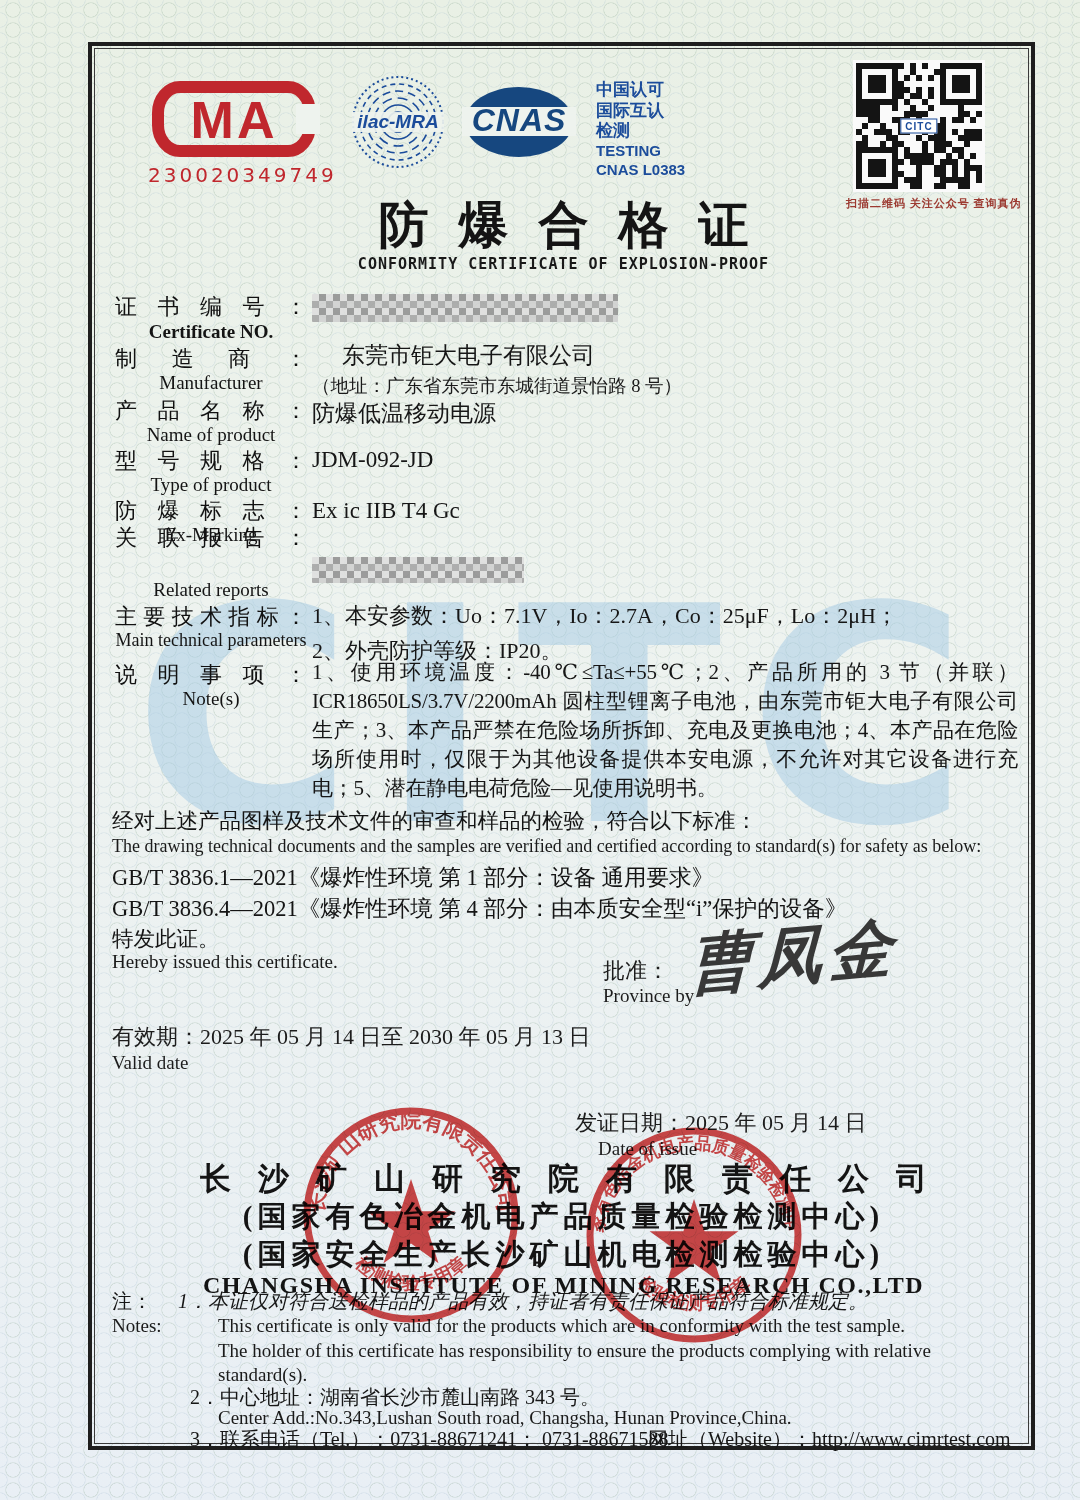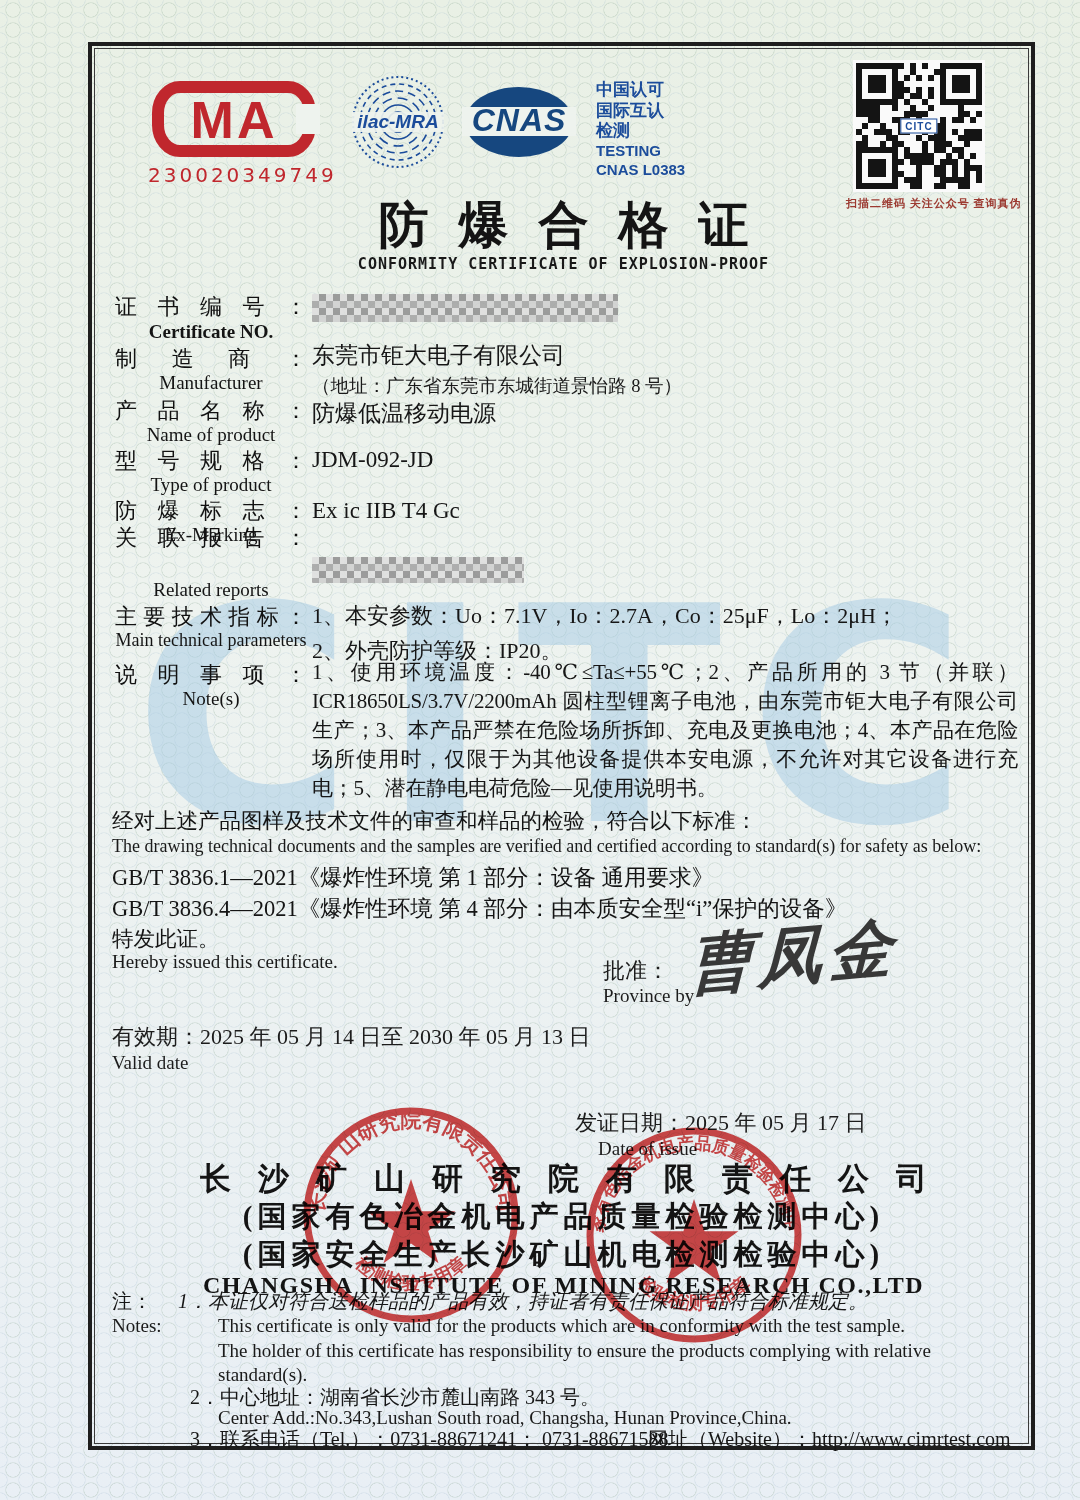--- a/index.html
+++ b/index.html
@@ -583,21 +583,21 @@
 
   <div class="abs title-cn" style="top:192px;">防爆合格证</div>
   <div class="abs title-en" style="top:255px;">CONFORMITY CERTIFICATE OF EXPLOSION-PROOF</div>
 
   <div class="abs lab-cn" style="top:292px;">证书编号：</div>
   <div class="abs lab-en" style="top:321px; font-weight:bold;">Certificate NO.</div>
   <div class="abs redact" style="top:294px; width:306px; height:28px;"></div>
 
   <div class="abs lab-cn" style="top:344px;">制造商：</div>
   <div class="abs lab-en" style="top:372px;">Manufacturer</div>
-  <div class="abs val" style="top:340px;">东莞市钜大电子有限公司</div>
+  <div class="abs val" style="top:340px;margin-left:30px;">东莞市钜大电子有限公司</div>
   <div class="abs val-sub" style="top:373px;">（地址：广东省东莞市东城街道景怡路 8 号）</div>
 
   <div class="abs lab-cn" style="top:396px;">产品名称：</div>
   <div class="abs lab-en" style="top:424px;">Name of product</div>
   <div class="abs val" style="top:398px;">防爆低温移动电源</div>
 
   <div class="abs lab-cn" style="top:446px;">型号规格：</div>
   <div class="abs lab-en" style="top:474px;">Type of product</div>
   <div class="abs val" style="top:447px;">JDM-092-JD</div>
 
@@ -624,21 +624,21 @@
   <div class="abs std-cn" style="top:893px; font-size:22.5px;">GB/T 3836.4—2021《爆炸性环境 第 4 部分：由本质安全型“i”保护的设备》</div>
   <div class="abs std-cn" style="top:924px;">特发此证。</div>
   <div class="abs std-en" style="top:951px; font-size:19px;">Hereby issued this certificate.</div>
 
   <div class="abs" style="left:603px; top:956px; font-size:22px;">批准：</div>
   <div class="abs" style="left:603px; top:985px; font-size:19px;">Province by</div>
   <div class="abs sig">曹凤金</div>
 
   <div class="abs" style="left:112px; top:1022px; font-size:22px;">有效期：2025 年 05 月 14 日至 2030 年 05 月 13 日</div>
   <div class="abs" style="left:112px; top:1052px; font-size:19px;">Valid date</div>
-  <div class="abs" style="left:575px; top:1108px; font-size:22px;">发证日期：2025 年 05 月 17 日</div>
+  <div class="abs" style="left:575px; top:1108px; font-size:22px;">发证日期：2025 年 05 月 14 日</div>
   <div class="abs" style="left:598px; top:1138px; font-size:19px;">Date of issue</div>
 
   <div class="abs issuer1">长沙矿山研究院有限责任公司</div>
   <div class="abs issuer2">(国家有色冶金机电产品质量检验检测中心)</div>
   <div class="abs issuer-en">CHANGSHA INSTITUTE OF MINING RESEARCH CO.,LTD</div>
   <div class="abs issuer3">(国家安全生产长沙矿山机电检测检验中心)</div>
 
   <div class="stamp" style="left:299px; top:1103px;">
     <svg width="224" height="224" viewBox="0 0 224 224">
       <circle cx="112" cy="112" r="104" fill="none" stroke="#d03030" stroke-width="7"></circle>

